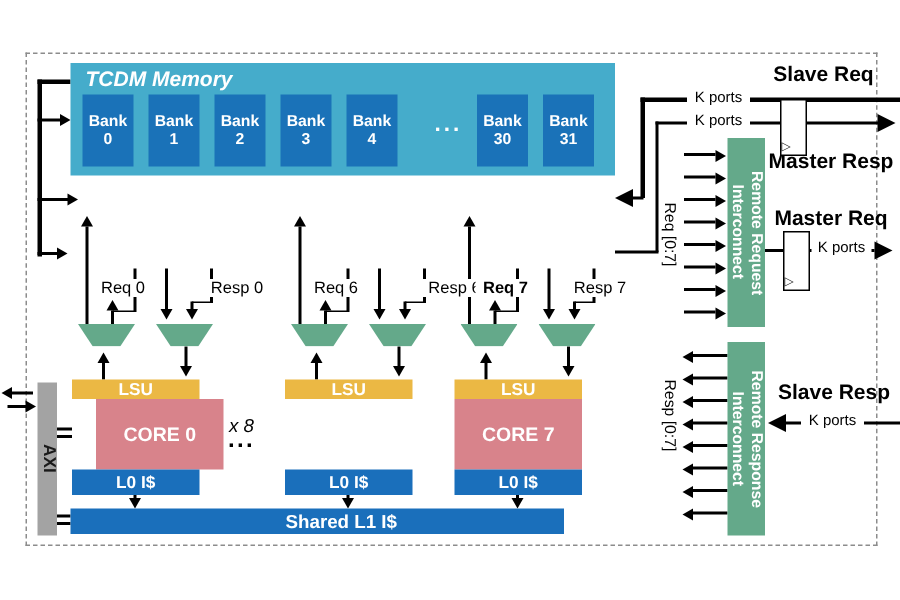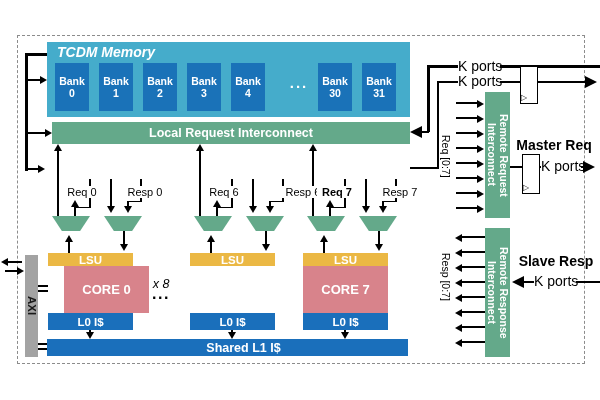--- a/index.html
+++ b/index.html
@@ -20,21 +20,21 @@
   
   .tcdm{position:absolute;background:var(--c-tcdm);z-index:2;}
   .tcdmtitle{position:absolute;color:#fff;font-weight:bold;font-style:italic;font-size:14px;z-index:3;white-space:nowrap;}
   .bank{position:absolute;background:var(--c-bank);color:#fff;font-weight:bold;font-size:10.5px;line-height:12.5px;
         display:flex;flex-direction:column;align-items:center;justify-content:center;text-align:center;z-index:3;}
   .bar{position:absolute;background:var(--c-green);color:#fff;font-weight:bold;font-size:12.5px;
        display:flex;align-items:center;justify-content:center;z-index:2;white-space:nowrap;}
   .mux{position:absolute;background:var(--c-green);clip-path:polygon(0 0,100% 0,74% 100%,26% 100%);z-index:2;}
   .stackbox{position:absolute;color:#fff;font-weight:bold;display:flex;align-items:center;justify-content:center;z-index:2;white-space:nowrap;}
   .lbl{position:absolute;font-size:11px;line-height:12px;text-align:center;background:#fff;z-index:3;white-space:nowrap;}
-  .kports{position:absolute;font-size:14px;line-height:12px;text-align:center;background:#fff;z-index:3;white-space:nowrap;}
+  .kports{position:absolute;font-size:10px;line-height:12px;text-align:center;background:#fff;z-index:3;white-space:nowrap;}
   .portname{position:absolute;font-weight:bold;font-size:14px;z-index:3;white-space:nowrap;text-align:center;}
   .reg{position:absolute;background:#fff;border:1.5px solid #000;z-index:4;}
   .reg .tri{position:absolute;left:0;bottom:1px;font-size:8px;line-height:8px;color:#222;}
   .remotebox{position:absolute;background:var(--c-green);writing-mode:vertical-rl;text-orientation:mixed;
              color:#fff;font-weight:bold;font-size:10.5px;z-index:2;}
   .remotebox div{height:100%;width:12.5px;text-align:center;line-height:12.5px;}
   .buslbl{position:absolute;writing-mode:vertical-rl;text-orientation:mixed;font-size:10.5px;color:#000;
           text-align:center;z-index:1;white-space:nowrap;}
   .axibox{position:absolute;background:var(--c-gray);writing-mode:vertical-rl;text-orientation:mixed;
           color:#1a1a1a;font-weight:bold;font-size:11.5px;text-align:center;z-index:2;}
@@ -77,21 +77,20 @@
   <div class="dots-w" style="left:281px;top:74px;width:36px;text-align:center;">...</div>
   <div class="bank" style="left:318px;top:63px;width:34px;height:48px;">
     <span>Bank</span>
     <span>30</span>
   </div>
   <div class="bank" style="left:362px;top:63px;width:34px;height:48px;">
     <span>Bank</span>
     <span>31</span>
   </div>
 
-  <div class="bar" style="left:52px;top:122px;width:358px;height:22px;">Local Request Interconnect</div>
 
   <div class="wv t3" style="left:25px;top:53px;height:118px;"></div>
   <div class="wh t3" style="left:25px;top:53px;width:22px;"></div>
   <div class="wh t3" style="left:25px;top:78.7px;width:16px;"></div>
   <div class="ah ah-right" style="left:40px;top:76px;"></div>
   <div class="wh t3" style="left:25px;top:131.7px;width:21px;"></div>
   <div class="ah ah-right" style="left:45px;top:129px;"></div>
   <div class="wh t3" style="left:25px;top:167.7px;width:14px;"></div>
   <div class="ah ah-right" style="left:38px;top:165px;"></div>
 
@@ -102,21 +101,21 @@
     <div class="wv" style="left:26.3px;top:207px;height:9px;"></div>
     <div class="wh" style="left:27px;top:207px;width:15px;"></div>
     <div class="wv" style="left:41.3px;top:179px;height:29px;"></div>
     <div class="lbl" style="left:14px;top:186px;width:40px;">Req 0</div>
     <div class="wv" style="left:62.3px;top:179px;height:27px;"></div>
     <div class="ah ah-down" style="left:59px;top:206px;"></div>
     <div class="wv" style="left:79.3px;top:201px;height:6px;"></div>
     <div class="ah ah-down" style="left:76px;top:206px;"></div>
     <div class="wh" style="left:80px;top:201px;width:13px;"></div>
     <div class="wv" style="left:92.3px;top:179px;height:23px;"></div>
-    <div class="lbl" style="left:74px;top:186px;width:46px;">Resp 0</div>
+    <div class="lbl" style="left:87px;top:186px;width:46px;">Resp 0</div>
     <div class="mux" style="left:4px;top:216px;width:38px;height:15px;"></div>
     <div class="mux" style="left:56px;top:216px;width:38px;height:15px;"></div>
     <div class="ah ah-up" style="left:17px;top:235px;"></div>
     <div class="wv" style="left:20.3px;top:242px;height:11px;"></div>
     <div class="wv" style="left:75.3px;top:231px;height:13px;"></div>
     <div class="ah ah-down" style="left:72px;top:244px;"></div>
     <div class="stackbox" style="left:0;top:253px;width:85px;height:13px;background:var(--c-yellow);font-size:11.5px;">LSU</div>
     <div class="stackbox" style="left:16px;top:266px;width:85px;height:47px;background:var(--c-core);font-size:13px;">CORE 0</div>
     <div class="stackbox" style="left:0;top:313px;width:85px;height:17px;background:var(--c-blue);font-size:11.5px;">L0 I$</div>
     <div class="wv" style="left:41.3px;top:330px;height:3px;"></div>
@@ -174,46 +173,48 @@
     <div class="stackbox" style="left:0;top:253px;width:85px;height:13px;background:var(--c-yellow);font-size:11.5px;">LSU</div>
     <div class="stackbox" style="left:0;top:266px;width:85px;height:47px;background:var(--c-core);font-size:13px;">CORE 7</div>
     <div class="stackbox" style="left:0;top:313px;width:85px;height:17px;background:var(--c-blue);font-size:11.5px;">L0 I$</div>
     <div class="wv" style="left:41.3px;top:330px;height:3px;"></div>
     <div class="ah ah-down" style="left:38px;top:332px;"></div>
   </div>
 
   <div class="x8" style="left:144px;top:277px;width:34px;">x 8</div>
   <div class="dots-b" style="left:144px;top:285px;width:34px;">...</div>
 
-  <div class="stackbox" style="left:47px;top:339px;width:361px;height:17px;background:var(--c-blue);font-size:12.5px;text-indent:32px;">Shared L1 I$</div>
+  <div class="stackbox" style="left:47px;top:339px;width:329px;height:17px;background:var(--c-blue);font-size:12.5px;text-indent:32px;">Shared L1 I$</div>
 
   <div class="axibox" style="left:25px;top:255px;width:13px;height:102px;">AXI</div>
   <div class="wh" style="left:38px;top:284.5px;width:10px;height:2.2px;"></div>
   <div class="wh" style="left:38px;top:289.5px;width:10px;height:2.2px;"></div>
   <div class="wh" style="left:38px;top:342.5px;width:9px;height:2.2px;"></div>
   <div class="wh" style="left:38px;top:347.5px;width:9px;height:2.2px;"></div>
   <div class="wh t3" style="left:8px;top:260.7px;width:14px;"></div>
   <div class="ah ah-left" style="left:1px;top:258px;"></div>
   <div class="wh t3" style="left:5px;top:269.7px;width:13px;"></div>
   <div class="ah ah-right" style="left:17px;top:267px;"></div>
 
+  <div class="portname" style="left:515px;top:41px;width:68px;">Slave Req</div>
   <div class="wh t3" style="left:427px;top:65px;width:173px;"></div>
   <div class="wv t3" style="left:427px;top:65px;height:67px;"></div>
   <div class="wh t3" style="left:420px;top:130.7px;width:9px;"></div>
   <div class="ah ah-left big" style="left:410px;top:126px;"></div>
   <div class="kports" style="left:458px;top:60px;width:42px;">K ports</div>
 
   <div class="wh t3" style="left:410px;top:166.7px;width:29px;"></div>
   <div class="wv t3" style="left:436.5px;top:81px;height:87px;"></div>
   <div class="wh t3" style="left:436.5px;top:80.7px;width:149px;"></div>
   <div class="ah ah-right big" style="left:585px;top:76px;"></div>
   <div class="kports" style="left:458px;top:75px;width:42px;">K ports</div>
   <div class="reg" style="left:520px;top:66px;width:16px;height:36px;">
     <span class="tri">▷</span>
   </div>
+  <div class="portname" style="left:510px;top:99px;width:88px;">Master Resp</div>
 
   <div class="remotebox" style="left:485px;top:92px;width:25px;height:126px;">
     <div>Remote Request</div>
     <div>Interconnect</div>
   </div>
   <div style="position:absolute;left:0;top:0;">
       <div class="wh" style="left: 456px; top: 102.3px; width: 21px;"></div>
       <div class="ah ah-right" style="left: 477px; top: 99.6px;"></div>
       <div class="wh" style="left: 456px; top: 117.3px; width: 21px;"></div>
       <div class="ah ah-right" style="left: 477px; top: 114.6px;"></div>

